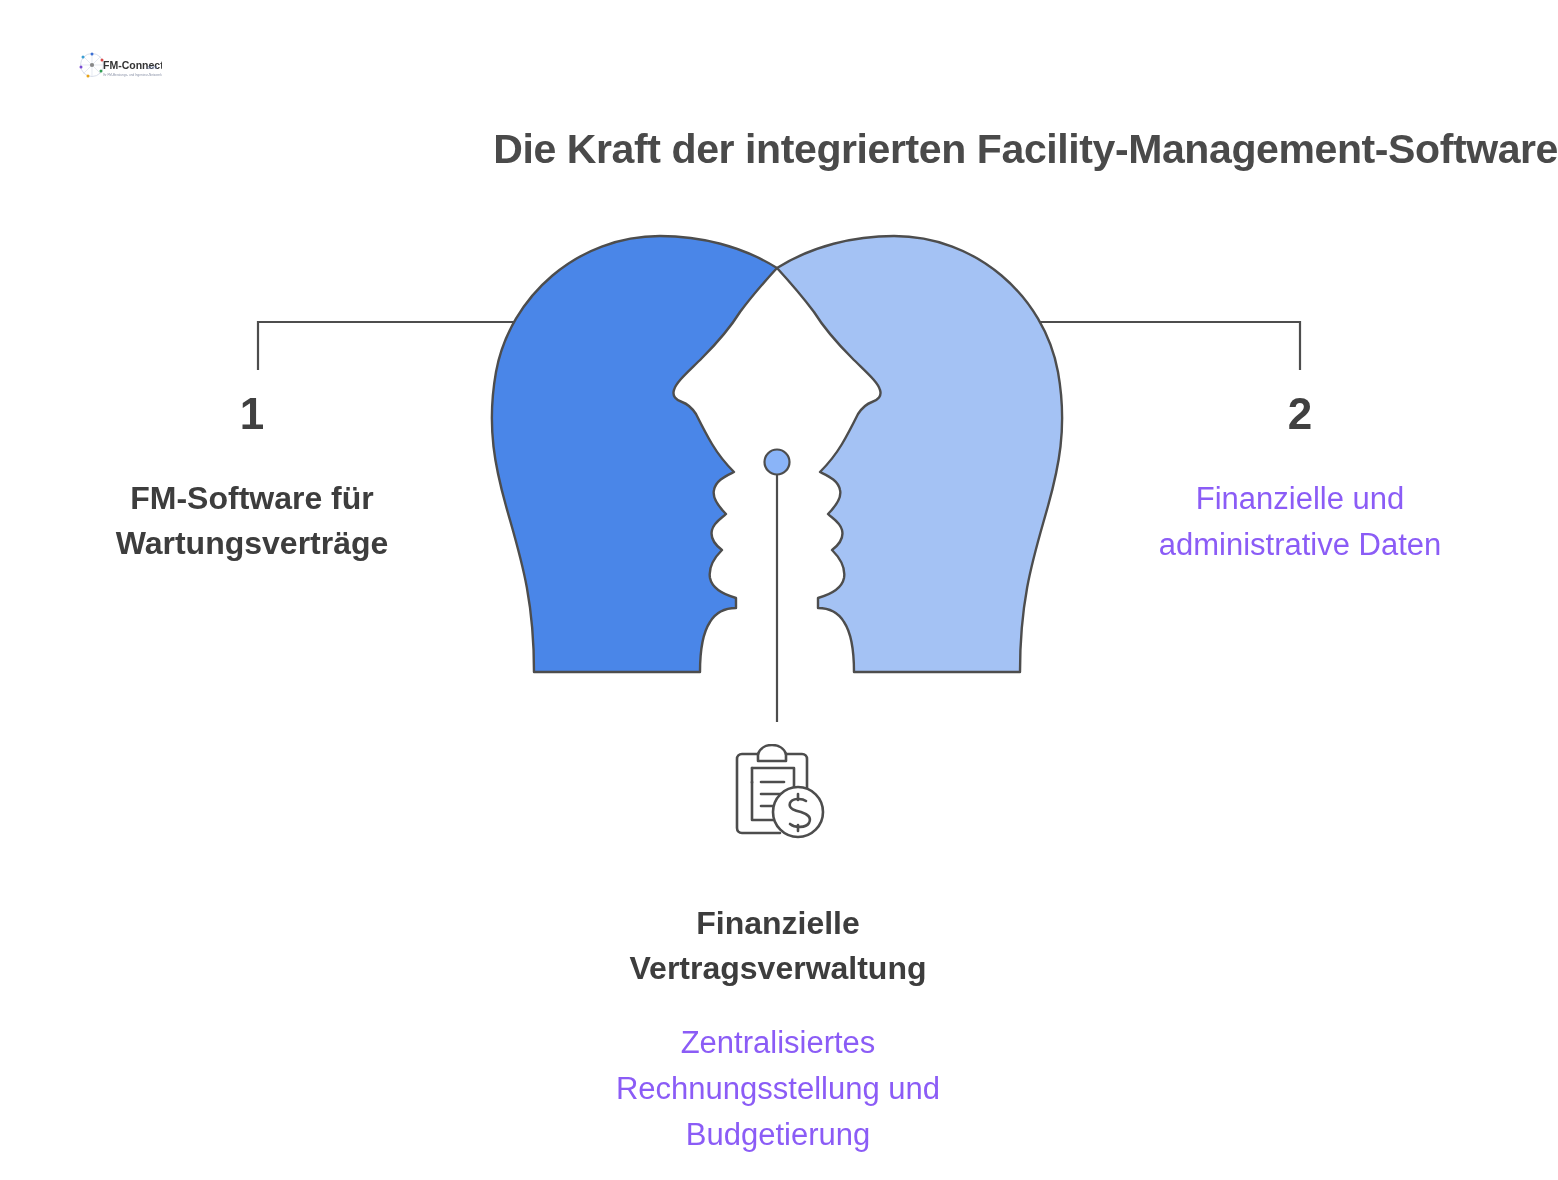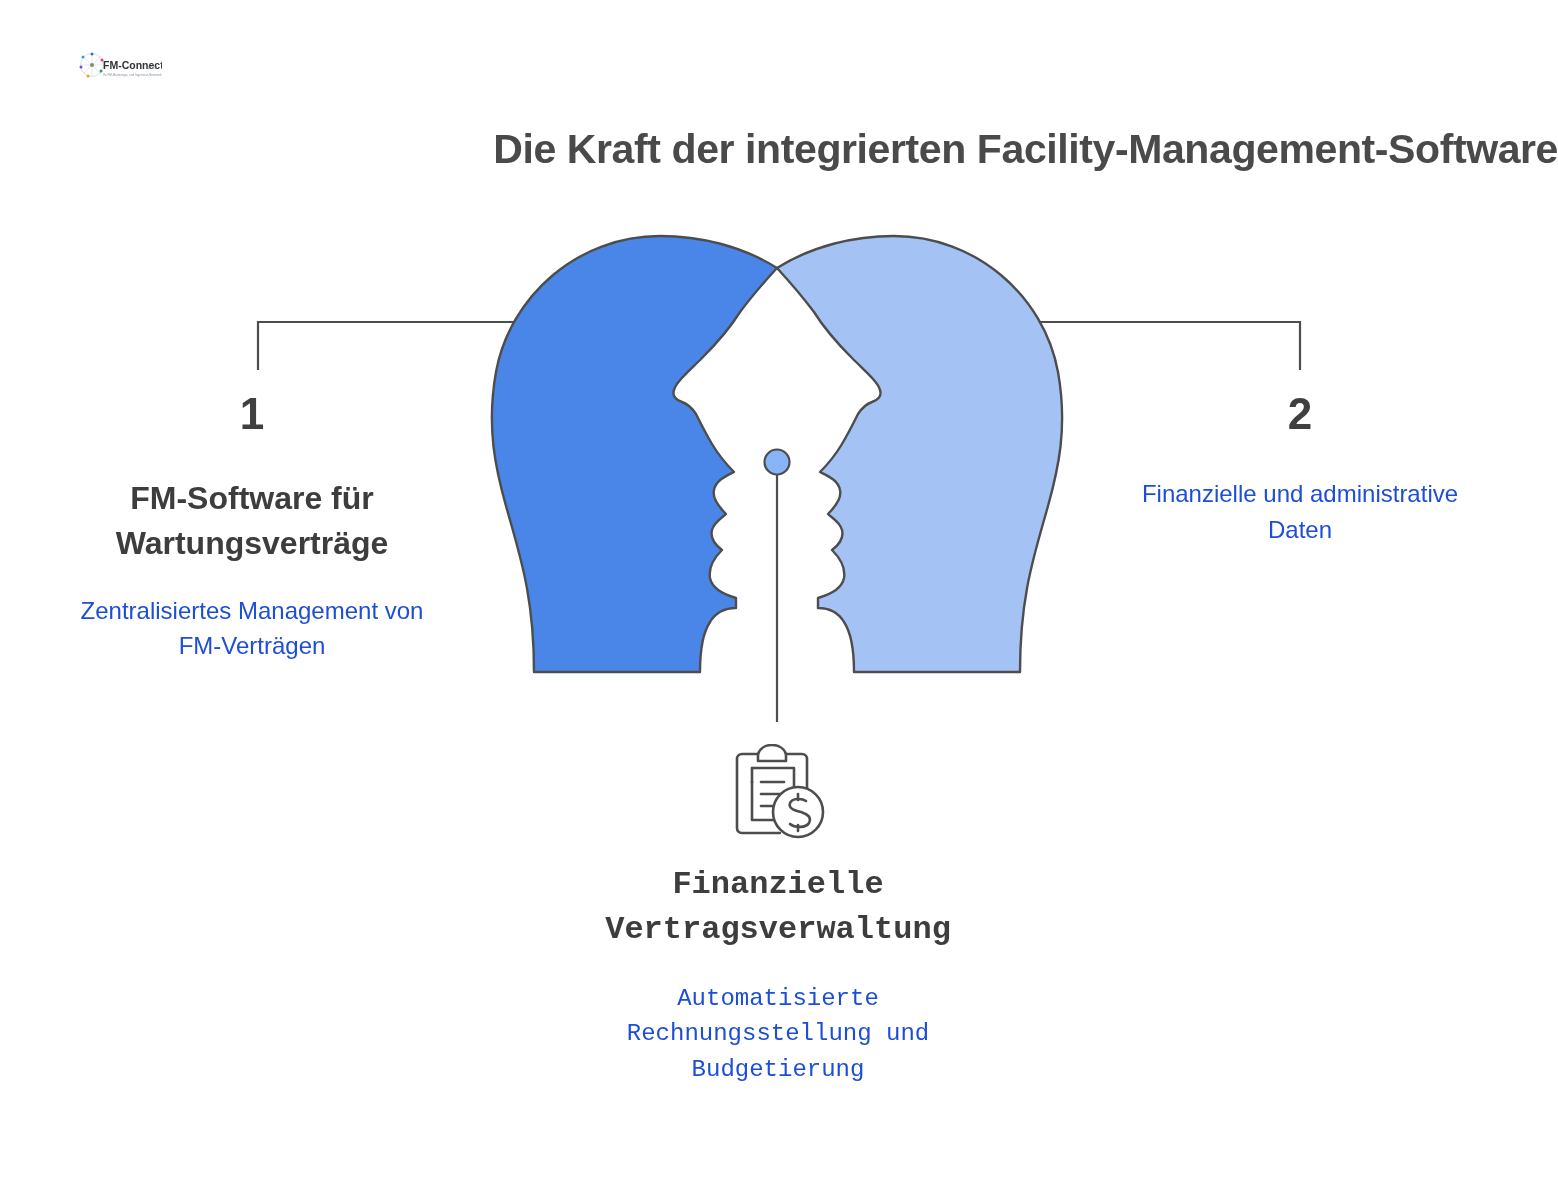--- a/index.html
+++ b/index.html
@@ -65,34 +65,33 @@
     margin-bottom: 40px;
   }
   .block-head {
     font-size: 32px;
     font-weight: bold;
     color: #3d3d3d;
     line-height: 1.42;
     margin-bottom: 26px;
   }
   .block-body {
-    font-size: 24px;
+    font-size: 31px;
     font-weight: normal;
-    color: #1d4ed8;
+    color: #8b5cf6;
     line-height: 1.48;
   }
 
   .block-left  { left: 62px;  top: 392px;  width: 380px; }
   .block-right { left: 1110px; top: 392px; width: 380px; }
 
   .block-bottom {
     left: 583px;
-    top: 862px;
+    top: 901px;
     width: 390px;
-    font-family: Liberation Mono, monospace;
   }
   .block-bottom .block-head { margin-bottom: 28px; }
 
   
   .icon-fin {
     position: absolute;
     left: 722px;
     top: 744px;
     width: 110px;
     height: 96px;
@@ -211,24 +210,23 @@
                C 85 70, 90 73, 87 79 C 84 84, 73 84, 68 80"></path>
       <line x1="76" y1="50" x2="76" y2="56"></line>
       <line x1="76" y1="81" x2="76" y2="87"></line>
     </g>
   </svg>
 </div>
 
 <div class="block block-left">
   <div class="block-num">1</div>
   <div class="block-head">FM-Software für Wartungsverträge</div>
-  <div class="block-body">Zentralisiertes Management von FM-Verträgen</div>
 </div>
 
 <div class="block block-right">
   <div class="block-num">2</div>
   <div class="block-body">Finanzielle und administrative Daten</div>
 </div>
 
 <div class="block block-bottom">
   <div class="block-head">Finanzielle Vertragsverwaltung</div>
-  <div class="block-body">Automatisierte Rechnungsstellung und Budgetierung</div>
+  <div class="block-body">Zentralisiertes Rechnungsstellung und Budgetierung</div>
 </div>
 
 </body></html>

